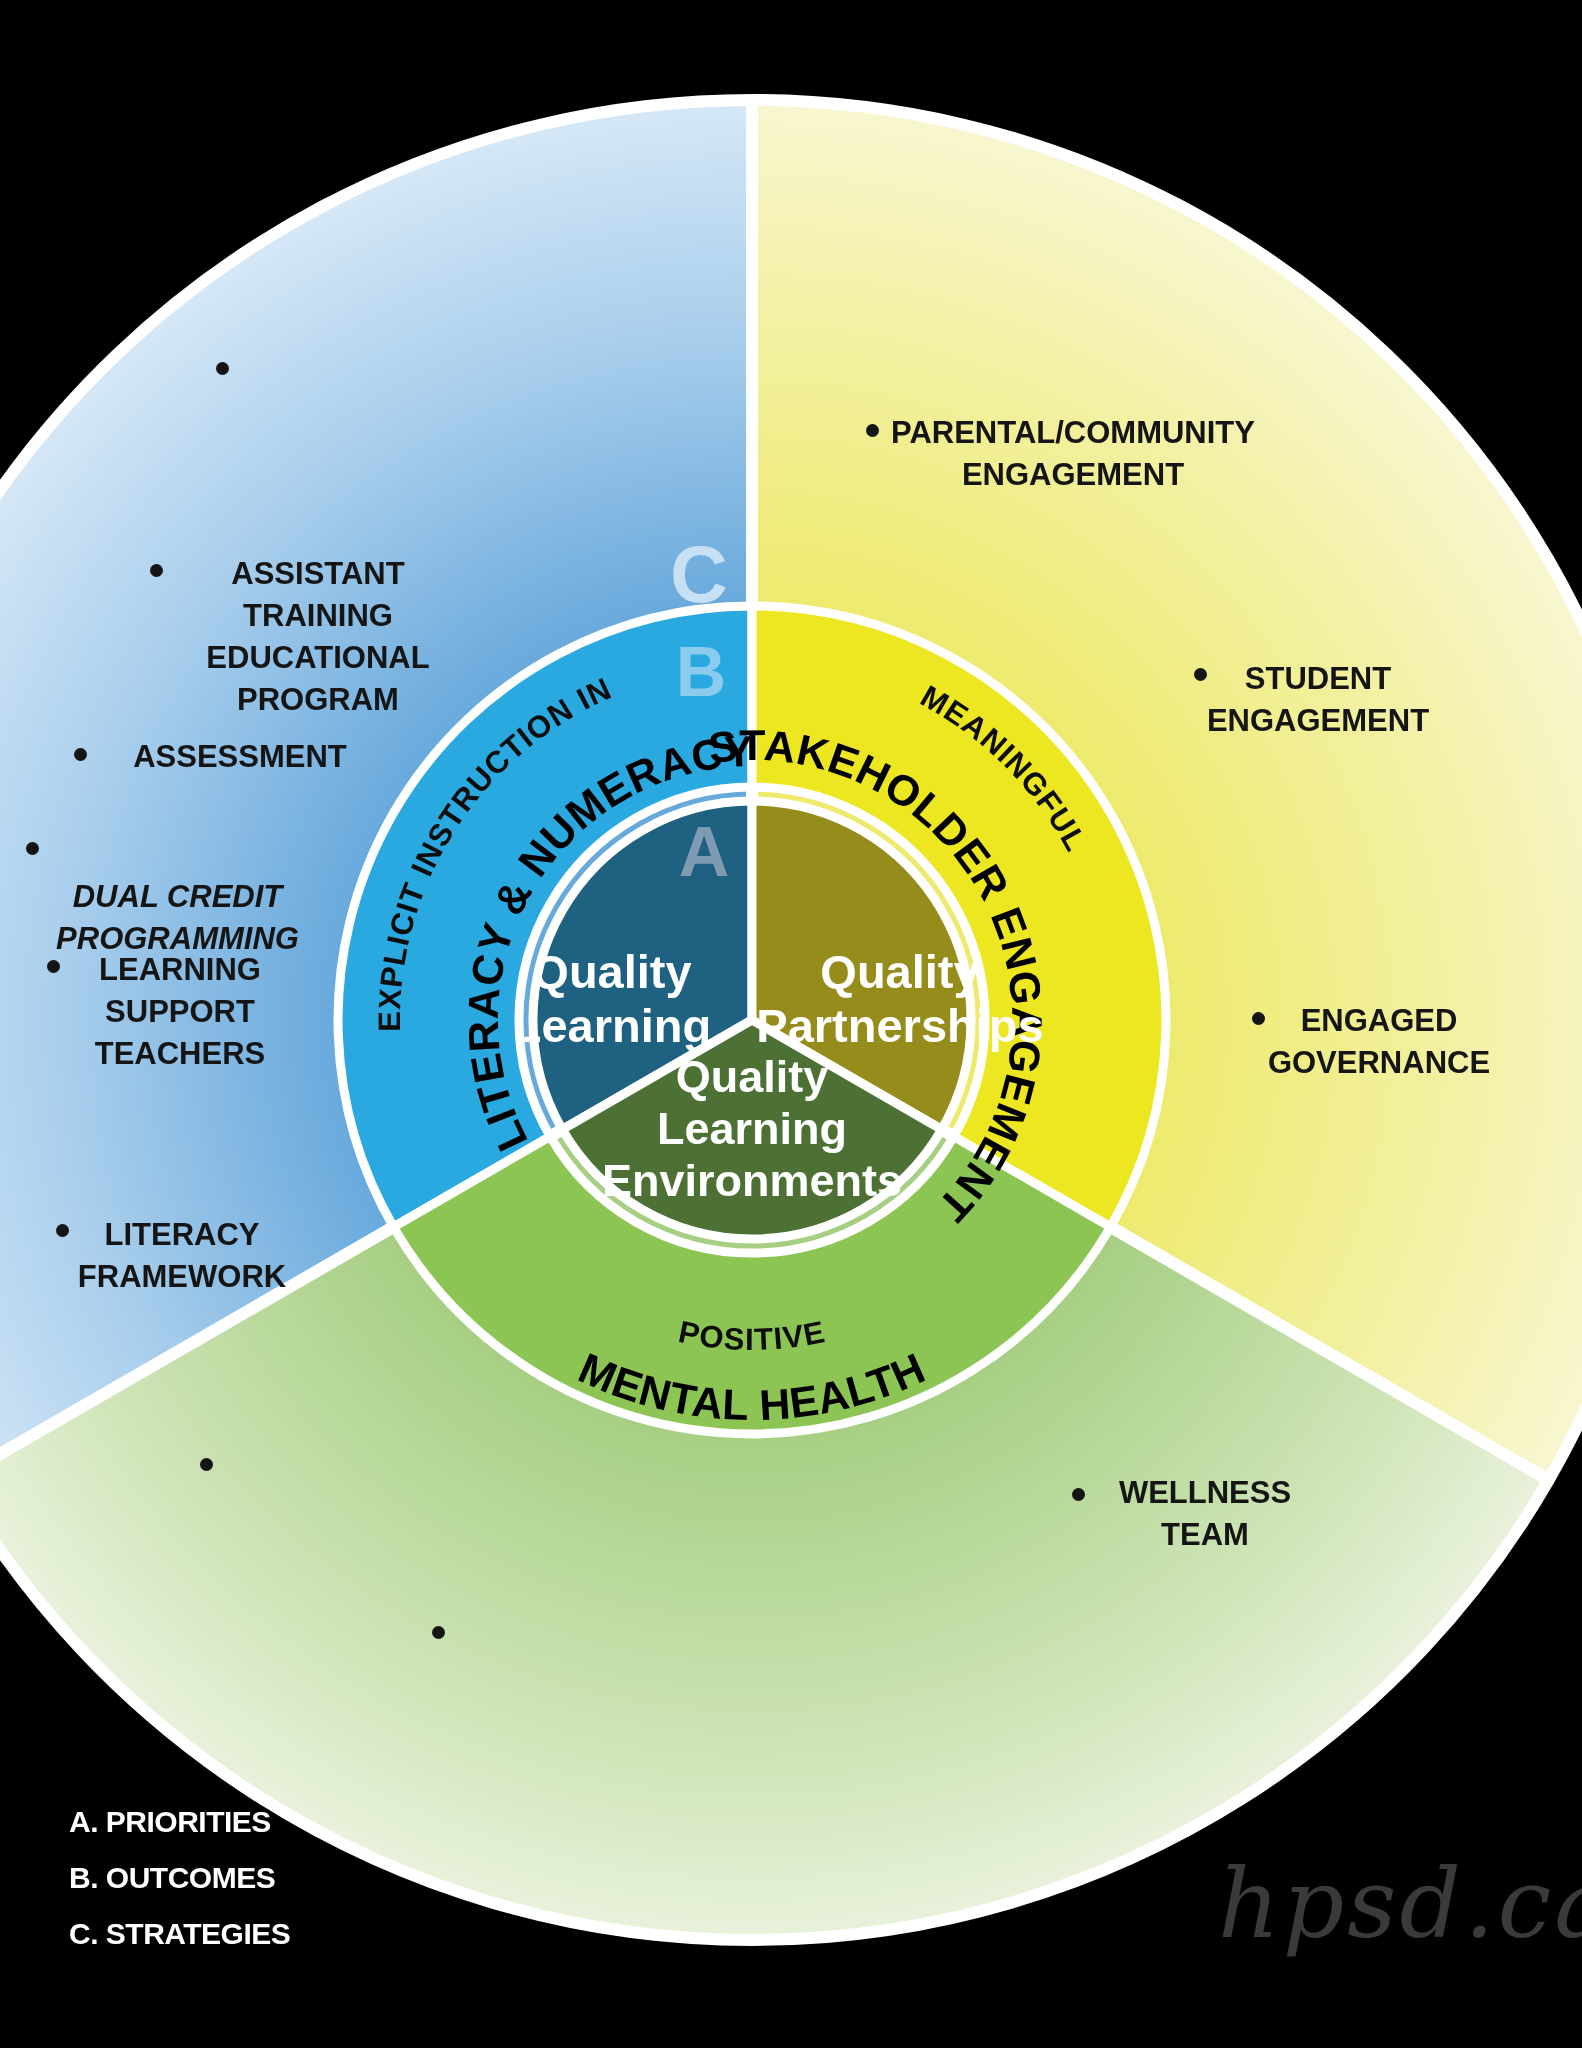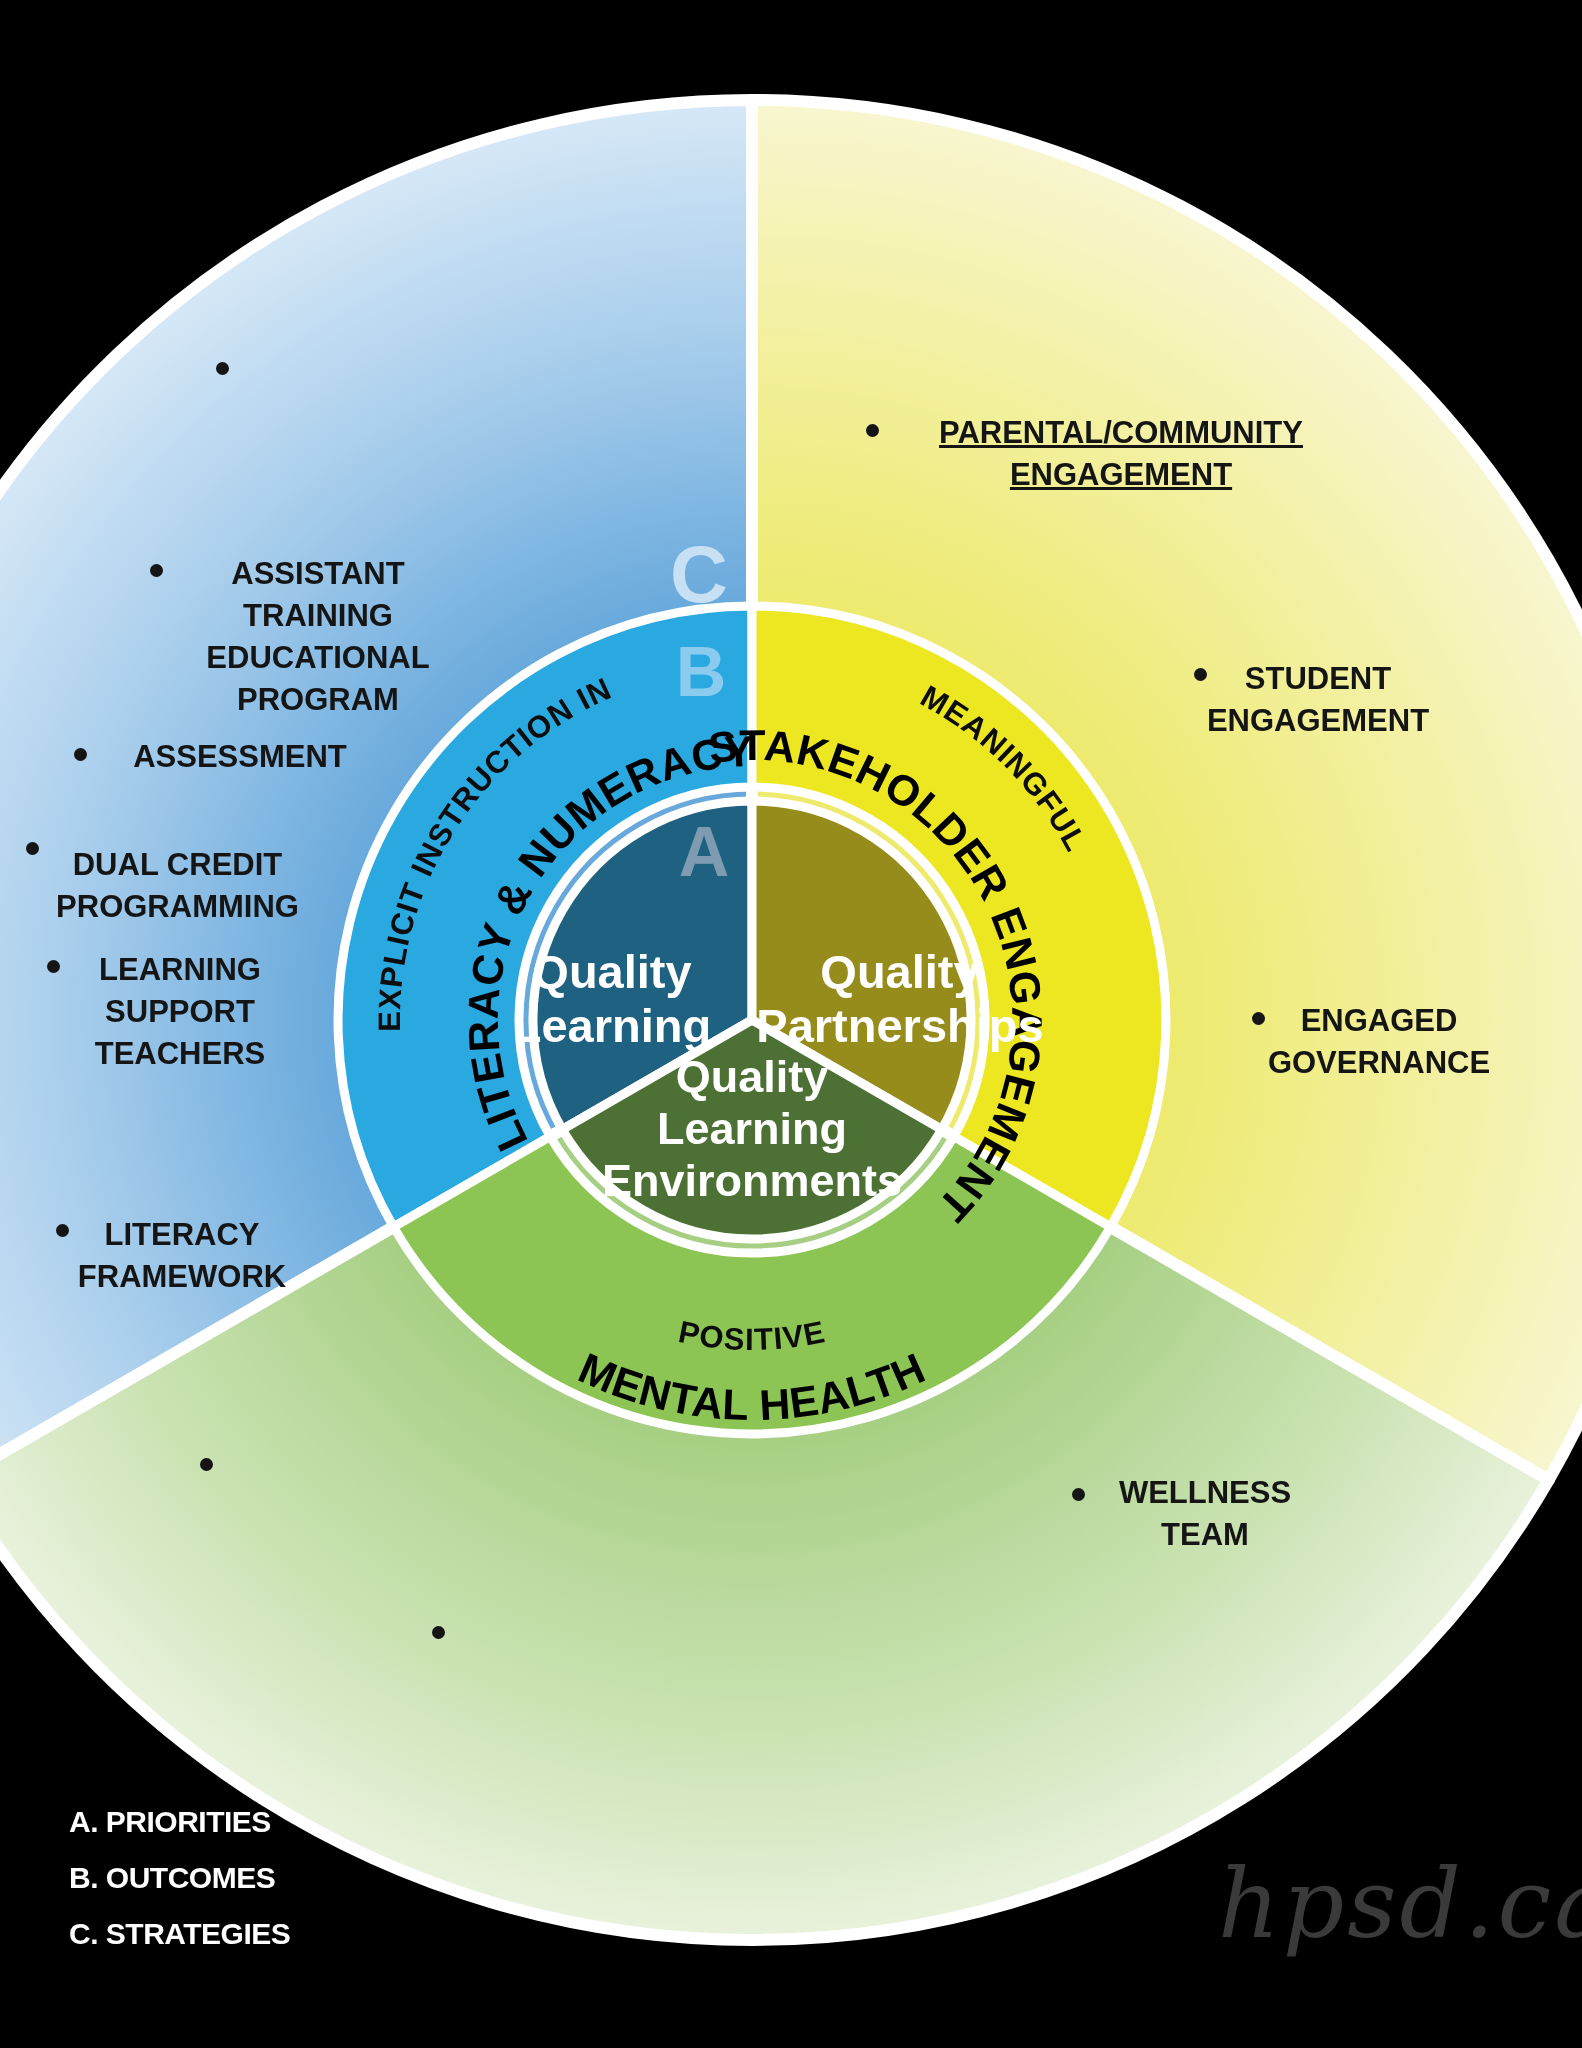--- a/index.html
+++ b/index.html
@@ -9,24 +9,24 @@
   svg.diagram{position:absolute;left:0;top:0;}
 
   
   .item{position:absolute;text-align:center;color:#151515;font-weight:bold;
         font-size:31px;line-height:42px;letter-spacing:0px;}
   .dot{position:absolute;width:13px;height:13px;border-radius:50%;background:#151515;}
 
   .t1{left:210px;top:348px;width:450px;}
   .t2{left:158px;top:553px;width:320px;}
   .t3{left:120px;top:736px;width:240px;}
-  .t4{left:55px;top:844px;width:245px;}
+  .t4{left:55px;top:876px;width:245px;font-style:italic;}
   .t5{left:60px;top:949px;width:240px;}
   .t6{left:58px;top:1214px;width:248px;}
-  .t7{left:926px;top:412px;width:390px;text-decoration:underline;}
+  .t7{left:878px;top:412px;width:390px;}
   .t8{left:1200px;top:658px;width:236px;}
   .t9{left:1263px;top:1000px;width:232px;}
   .t10{left:245px;top:1446px;width:200px;}
   .t11{left:1105px;top:1472px;width:200px;}
   .t12{left:395px;top:1604px;width:500px;}
 
   .b1{left:216px;top:362px;}
   .b2{left:150px;top:564px;}
   .b3{left:74px;top:748px;}
   .b4{left:26px;top:842px;}

